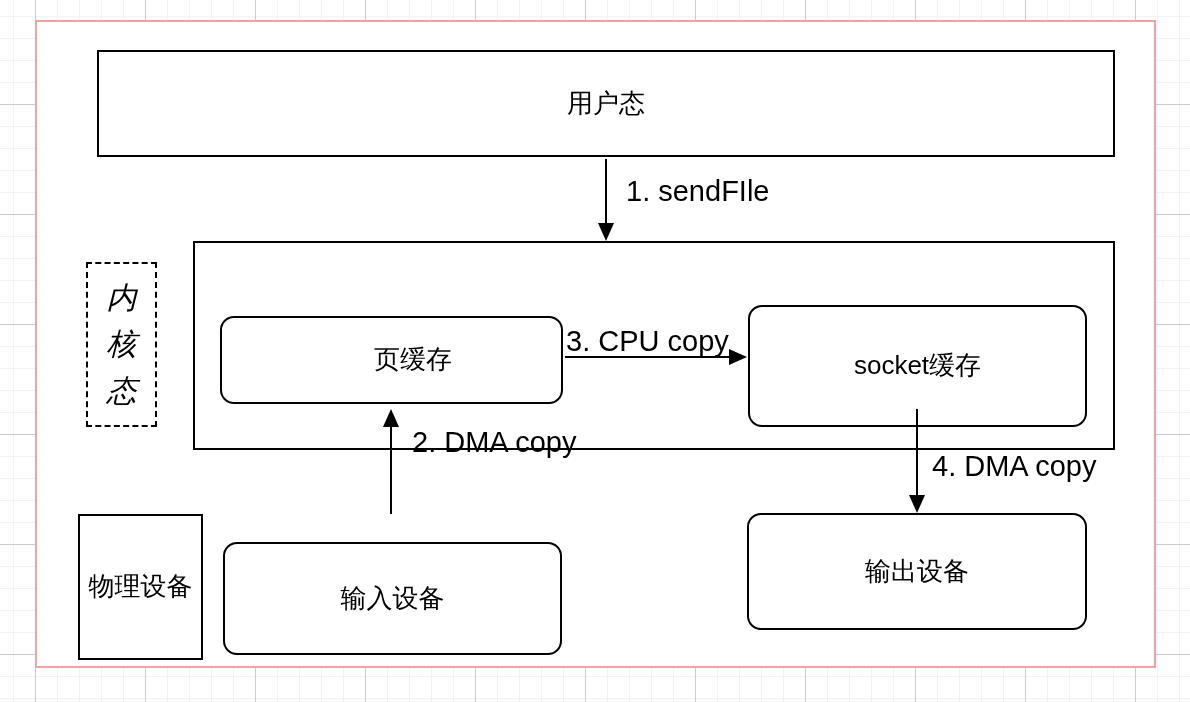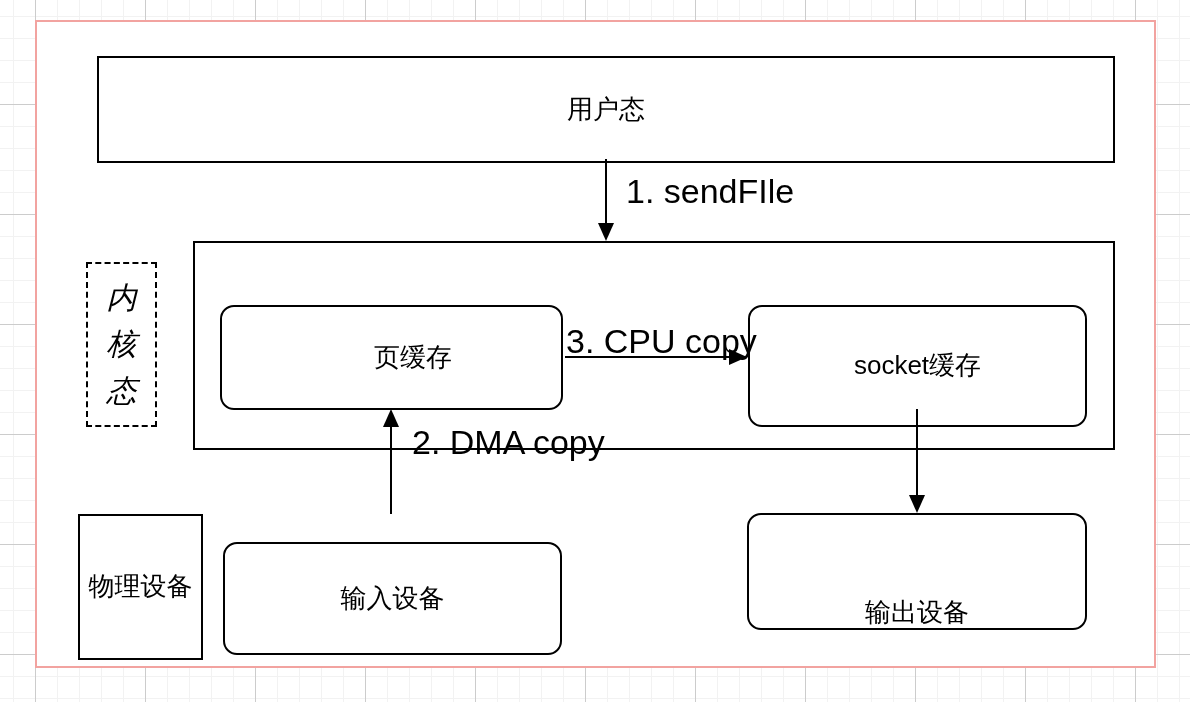--- a/index.html
+++ b/index.html
@@ -39,27 +39,27 @@
     border: 2px solid #000;
     background: #ffffff;
     display: flex;
     align-items: center;
     justify-content: center;
     font-size: 26px;
     line-height: 1.2;
     white-space: nowrap;
   }
   .rounded { border-radius: 14px; }
-  .user-mode   { left: 97px;  top: 56px;  width: 1018px; height: 107px; }
+  .user-mode   { left: 97px;  top: 50px;  width: 1018px; height: 107px; }
   .kernel-box  { left: 193px; top: 241px; width: 922px;  height: 209px; background: transparent; }
-  .page-cache  { left: 220px; top: 305px; width: 343px;  height: 105px; padding-left: 43px; }
+  .page-cache  { left: 220px; top: 316px; width: 343px;  height: 88px; padding-left: 43px; }
   .socket-cache{ left: 748px; top: 305px; width: 339px;  height: 122px; }
   .phys-dev    { left: 78px;  top: 514px; width: 125px;  height: 146px; }
   .input-dev   { left: 223px; top: 515px; width: 339px;  height: 113px; margin-top: 27px; }
-  .output-dev  { left: 747px; top: 513px; width: 340px;  height: 117px; align-items: flex-end; }
+  .output-dev  { left: 747px; top: 513px; width: 340px;  height: 117px; }
   .kernel-mode-tag {
     left: 86px; top: 262px; width: 71px; height: 165px;
     border: 2px dashed #000;
     font-size: 30px;
     font-style: italic;
   }
   .vtext {
     width: 1em;
     word-break: break-all;
     line-height: 1.55;
@@ -69,21 +69,21 @@
   .edges {
     position: absolute;
     left: 0; top: 0;
     width: 1190px; height: 702px;
     pointer-events: none;
   }
   .edges line { stroke: #000; stroke-width: 2; }
   .edges polygon { fill: #000; }
   .edge-label {
     position: absolute;
-    font-size: 34px;
+    font-size: 29px;
     line-height: 30px;
     white-space: nowrap;
   }
   .lbl-sendfile { left: 626px; top: 176px; }
   .lbl-dma-in   { left: 412px; top: 427px; }
   .lbl-cpu-copy { left: 566px; top: 326px; }
   .lbl-dma-out  { left: 932px; top: 451px; }
 </style>
 </head>
 <body>
@@ -137,14 +137,15 @@
     </g>
     <g>
       <line x1="917" y1="409" x2="917" y2="496"></line>
       <polygon points="917,513 909,495 925,495"></polygon>
     </g>
   </svg>
 
   <div class="edge-label lbl-sendfile">1. sendFIle</div>
   <div class="edge-label lbl-dma-in">2. DMA copy</div>
   <div class="edge-label lbl-cpu-copy">3. CPU copy</div>
+  <div class="edge-label lbl-dma-out">4. DMA copy</div>
 
 </div>
 
 </body></html>

